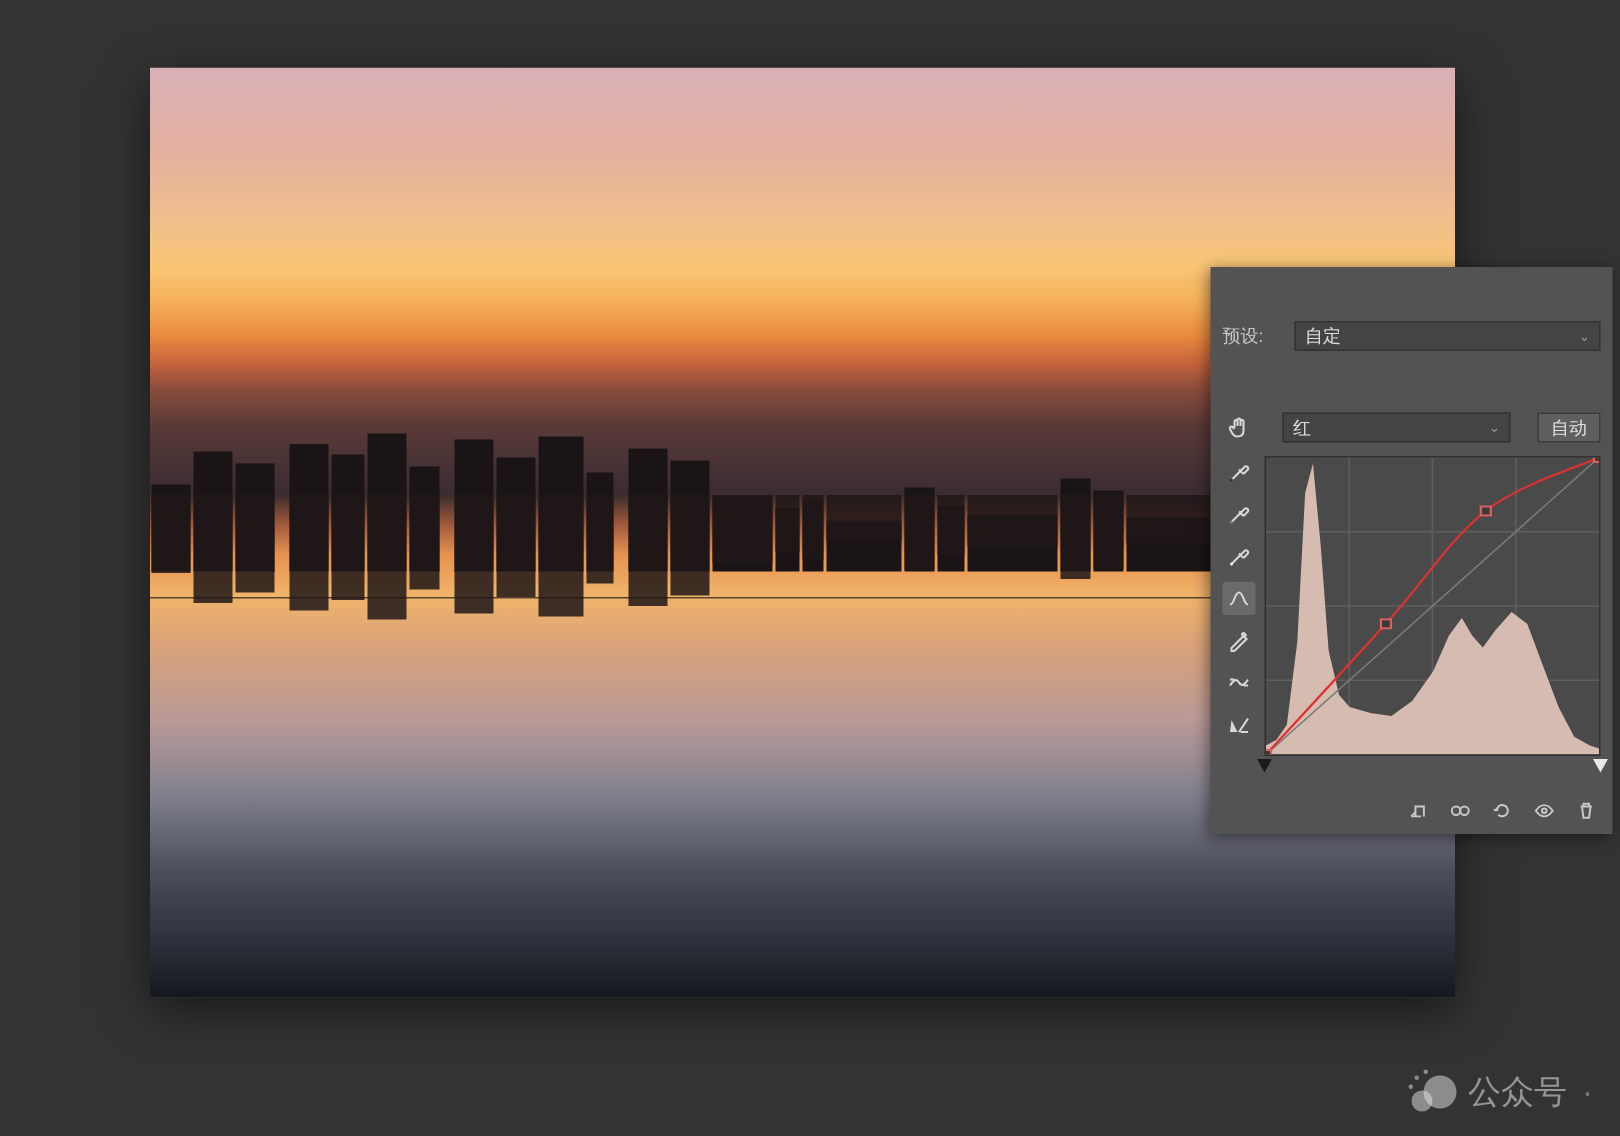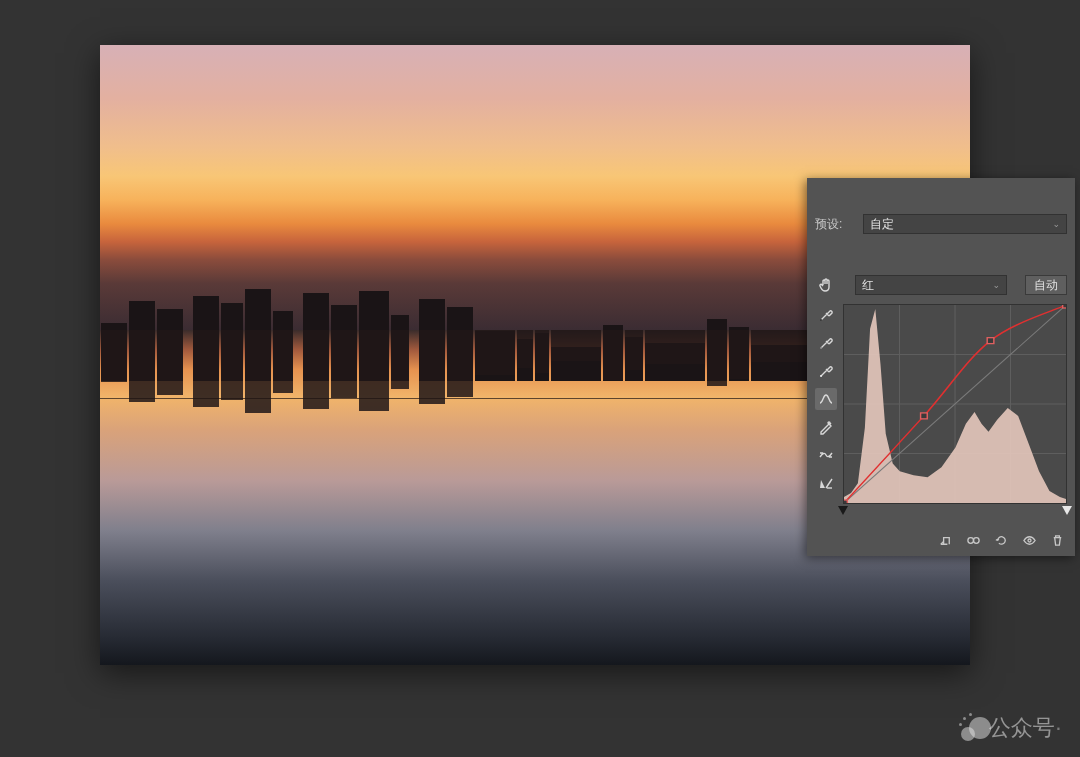--- a/index.html
+++ b/index.html
@@ -143,21 +143,21 @@
   .footer-icons {
     display:flex; justify-content:flex-end; align-items:center; gap:12px;
     padding: 4px 10px 8px 10px;
   }
   .footer-icons .ic { width:16px; height:16px; display:flex; align-items:center; justify-content:center; color:#c8c8c8; cursor:pointer;}
   .footer-icons .ic svg { width:15px; height:15px; stroke:#c8c8c8; fill:none; stroke-width:1.4;}
 
   
   .watermark {
     position:absolute; right:18px; bottom:14px;
-    display:flex; align-items:center; 
+    display:flex; align-items:center; gap:10px;
     color: rgba(230,230,230,0.55);
     font-size: 22px; font-weight:400;
   }
   .wm-icon {
     width:30px; height:30px; position:relative;
   }
   .wm-icon .c1, .wm-icon .c2 {
     position:absolute; border-radius:50%; background: rgba(230,230,230,0.5);
   }
   .wm-icon .c1 { width:14px; height:14px; left:2px; top:14px; }

